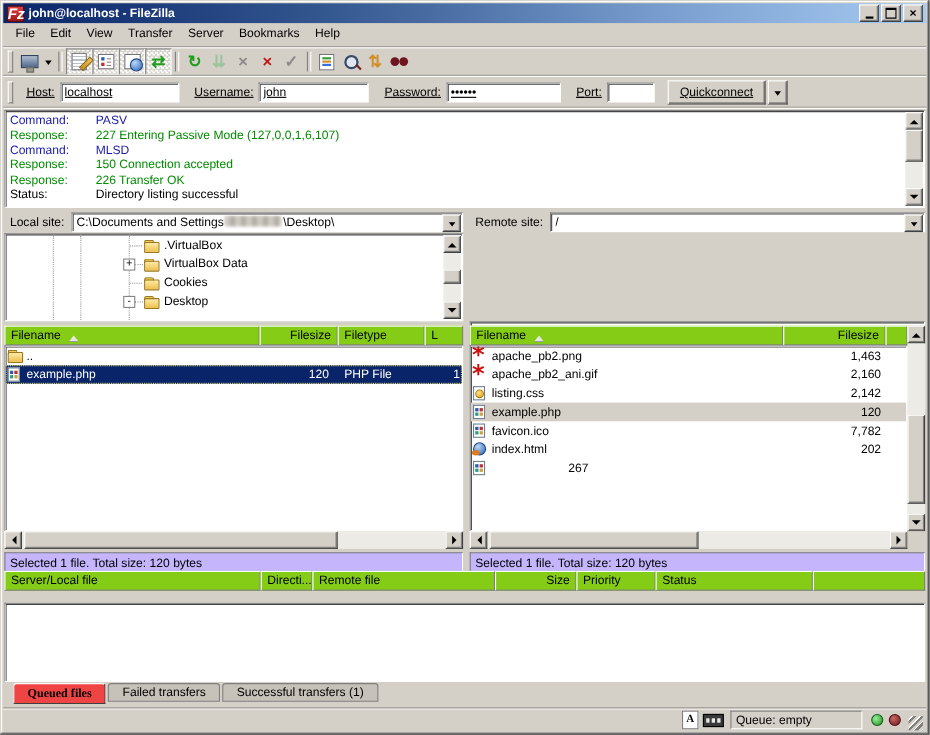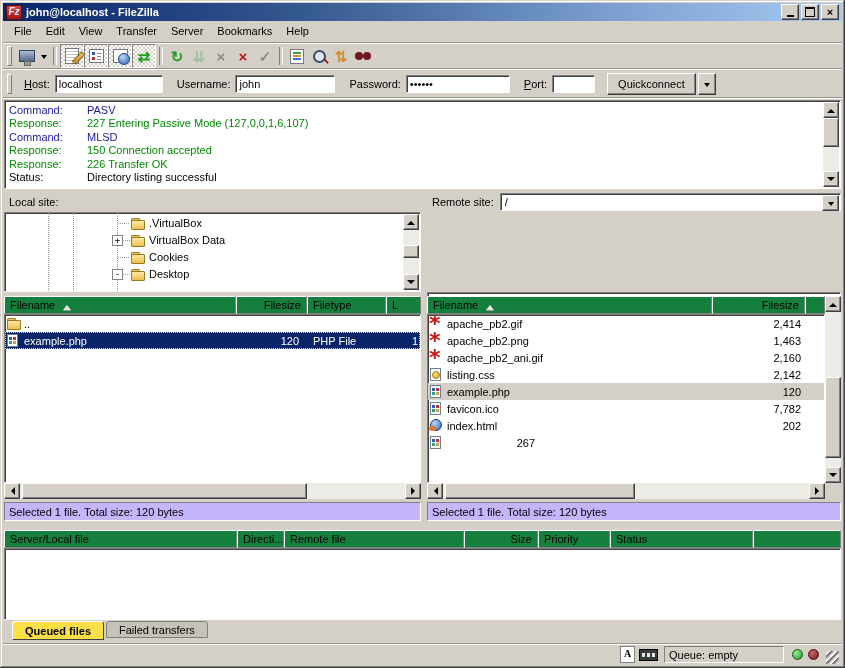--- a/index.html
+++ b/index.html
@@ -8,21 +8,21 @@
     box-shadow:inset -1px -1px 0 #404040, inset 1px 1px 0 #d8d4cc, inset -2px -2px 0 #808080, inset 2px 2px 0 #fff;}
   .abs{position:absolute;}
   
   .raised{border:1px solid;border-color:#fff #404040 #404040 #fff;box-shadow:inset -1px -1px 0 #808080;background:#D4D0C8;}
   .sunken{border:1px solid;border-color:#808080 #fff #fff #808080;box-shadow:inset 1px 1px 0 #404040;background:#fff;}
   .hgroove{border-top:1px solid #9a958c;border-bottom:1px solid #fff;height:0;}
   
   .titlebar{left:3px;top:3px;width:839px;height:18px;display:flex;align-items:center;
     background:linear-gradient(90deg,#0A246A 0%,#33578F 35%,#7FA4D4 75%,#A6CAF0 100%);padding-left:3px;box-sizing:border-box;}
   .fzicon{width:14px;height:13px;background:linear-gradient(#e04040,#a01818);border:1px solid #5a0d0d;border-radius:2px;
-    color:#fff;font-weight:bold;font-style:italic;font-size:10px;line-height:12px;text-align:center;margin-right:4px;flex:none;}
+    color:#fff;font-weight:bold;font-style:italic;font-size:14px;line-height:12px;text-align:center;margin-right:4px;flex:none;}
   .title-text{color:#fff;font-weight:bold;flex:1;white-space:nowrap;}
   .winbtns{display:flex;gap:2px;margin-right:3px;}
   .winbtn{width:16px;height:14px;display:flex;align-items:center;justify-content:center;position:relative;}
   .glyph-min{width:7px;height:2px;background:#000;margin-top:7px;}
   .glyph-max{width:8px;height:7px;border:1px solid #000;border-top:2px solid #000;}
   .glyph-close{font-size:11px;line-height:10px;font-weight:bold;}
   
   .menubar{left:3px;top:21px;width:839px;height:20px;display:flex;align-items:center;padding-left:4px;box-sizing:border-box;}
   .menuitem{padding:2px 7px;}
   
@@ -52,21 +52,21 @@
   .i-globe::after{content:"";position:absolute;right:-3px;bottom:-3px;width:10px;height:10px;border-radius:50%;
     background:radial-gradient(circle at 35% 30%,#bcd8f5,#2b63b8);border:1px solid #1b4586;}
   .i-filter{width:12px;height:13px;background:#fff;border:1px solid #76767e;position:relative;}
   .i-filter::after{content:"";position:absolute;left:2px;top:2px;width:8px;height:2px;background:#3aa03a;
     box-shadow:0 3px 0 #d88e2a,0 6px 0 #3a6ed8;}
   .i-mag{width:9px;height:9px;border:2px solid #3a4a66;border-radius:50%;position:relative;background:#dfe8f2;}
   .i-mag::after{content:"";position:absolute;left:8px;top:8px;width:6px;height:2px;background:#7a2020;transform:rotate(45deg);}
   .i-bino{position:relative;width:16px;height:9px;}
   .i-bino::before{content:"";position:absolute;left:0;top:0;width:8px;height:8px;border-radius:50%;background:#6e1620;box-shadow:8px 0 0 #6e1620;}
   
-  .qcbar{left:3px;top:71px;width:839px;height:26px;display:flex;align-items:center;padding-left:3px;box-sizing:border-box;}
+  .qcbar{left:3px;top:71px;width:839px;height:26px;display:flex;align-items:center;padding-left:3px;box-sizing:border-box;text-decoration:underline;}
   .qclabel{margin:0 5px 0 8px;white-space:nowrap;}
   .mn::first-letter{text-decoration:underline;} 
   .qcinput{height:14px;font:11px "Liberation Sans",sans-serif;padding:1px 3px;outline:none;
     border:1px solid;border-color:#808080 #fff #fff #808080;box-shadow:inset 1px 1px 0 #404040;background:#fff;}
   .qcbtn{height:20px;padding:0 10px;font:11px "Liberation Sans",sans-serif;display:flex;align-items:center;margin-left:12px;}
   .qcdd{width:16px;height:20px;display:flex;align-items:center;justify-content:center;margin-left:2px;}
   
   .logbox{left:4px;top:100px;width:837px;height:89px;box-sizing:border-box;overflow:hidden;}
   .logline{display:flex;line-height:13.4px;padding-left:3px;}
   .loglabel{width:78px;flex:none;}
@@ -113,21 +113,21 @@
     background:radial-gradient(circle at 35% 30%,#bcd8f5,#2b63b8);border:1px solid #1b4586;box-sizing:border-box;}
   .ficon[data-icon="html"]::after{content:"";position:absolute;left:0;top:7px;width:7px;height:5px;border-radius:50%;background:#e07b1f;}
   .ficon[data-icon="css"]::before,.ficon[data-icon="php"]::before{content:"";position:absolute;left:1px;top:0;width:11px;height:13px;
     background:#fff;border:1px solid #708090;box-sizing:border-box;}
   .ficon[data-icon="css"]::after{content:"";position:absolute;left:3px;top:3px;width:6px;height:6px;border-radius:50%;
     background:radial-gradient(circle at 35% 35%,#ffe27a,#d9a520);border:1px solid #a87d10;}
   .ficon[data-icon="php"]::after{content:"";position:absolute;left:3px;top:3px;width:3px;height:3px;background:#2a5db0;
     box-shadow:4px 0 0 #c03030,0 4px 0 #2a9d8f,4px 4px 0 #d0a040;}
   
   .hdr{display:flex;box-sizing:border-box;}
-  .hcell{border:1px solid;border-color:#fff #808080 #808080 #fff;background:#15803d;height:18px;box-sizing:border-box;
+  .hcell{border:1px solid;border-color:#fff #808080 #808080 #fff;background:#84cc16;height:18px;box-sizing:border-box;
     display:flex;align-items:center;padding:0 5px;overflow:hidden;white-space:nowrap;}
   .hcell.num{justify-content:flex-end;}
   .sortasc{width:0;height:0;border:4px solid transparent;border-bottom:5px solid #e8e6e0;margin-left:8px;
     filter:drop-shadow(0 1px 0 #9a9a9a);}
   .listbox{box-sizing:border-box;overflow:hidden;background:#fff;}
   .lrow{display:flex;align-items:center;height:17px;white-space:nowrap;}
   .lrow .ficon{margin:0 2px 0 1px;}
   .fname{overflow:hidden;}
   .fsize{text-align:right;padding-right:8px;box-sizing:border-box;}
   .ftype{padding-left:6px;box-sizing:border-box;}
@@ -144,21 +144,21 @@
   
   .pstatus{box-sizing:border-box;display:flex;align-items:center;padding-left:4px;
     border:1px solid;border-color:#808080 #fff #fff #808080;background:#c4b5fd;}
   
   .qhdr-fill{flex:1;}
   .queuebody{background:#fff;box-sizing:border-box;}
   
   .tabsrow{left:4px;top:621px;width:837px;height:20px;display:flex;align-items:flex-start;padding-left:8px;box-sizing:border-box;}
   .tab{height:17px;padding:1px 12px 0;margin-right:2px;border:1px solid #808080;border-radius:3px 3px 0 0;
     background:#C6C2BA;display:flex;align-items:center;box-sizing:border-box;}
-  .tab.active{background:#fde047;border-color:#fff #404040 #404040 #fff;font-weight:bold;height:19px;}
+  .tab.active{background:#ef4444;border-color:#fff #404040 #404040 #fff;font-weight:bold;height:19px;font-family:Liberation Serif, serif;}
   
   .statusbar{left:3px;top:643px;width:839px;height:22px;border-top:1px solid #9a958c;box-shadow:inset 0 1px 0 #fff;
     display:flex;align-items:center;justify-content:flex-end;box-sizing:border-box;padding-right:2px;}
   .ascii-ind{width:13px;height:15px;background:#fff;border:1px solid #808080;font:bold 10px/14px "Liberation Serif",serif;
     text-align:center;margin-right:4px;}
   .speed-ind{width:17px;height:10px;background:#3a3a3a;border:1px solid #000;position:relative;margin-right:6px;}
   .speed-ind::after{content:"";position:absolute;left:2px;top:3px;width:3px;height:4px;background:#e8e8e8;
     box-shadow:5px 0 0 #e8e8e8,10px 0 0 #e8e8e8;}
   .queue-ind{width:120px;height:17px;border:1px solid;border-color:#808080 #fff #fff #808080;background:#D4D0C8;
     display:flex;align-items:center;padding-left:4px;box-sizing:border-box;margin-right:8px;}
@@ -307,20 +307,26 @@
           <span class="sthumb raised" style="left:0;right:0;top:0;height:55%;"></span>
         </span>
       <span class="sbtn raised">
           <span class="tri-down"></span>
         </span>
     </div>
   </div>
 
   <div class="abs siterow" style="left:4px;top:193px;width:417px;">
     <span class="sitelabel">Local site:</span>
+    <span class="combo sunken">
+      <span class="val"><span>C:\Documents and Settings</span><span class="blurred"></span><span>\Desktop\</span></span>
+      <span class="cbtn raised">
+          <span class="ddarrow"></span>
+        </span>
+    </span>
   </div>
 
   <div class="abs siterow" style="left:427px;top:193px;width:414px;">
     <span class="sitelabel">Remote site:</span>
     <span class="combo sunken">
       <span class="val">/</span>
       <span class="cbtn raised">
           <span class="ddarrow"></span>
         </span>
     </span>
@@ -415,25 +421,20 @@
       </span>
     <span class="hcell num" style="width:93px;">
         <span>Filesize</span>
       </span>
     <span class="hcell" style="flex:1;"></span>
   </div>
 
   <div class="abs listbox sunken rem" style="left:427px;top:314px;width:398px;height:169px;">
     <div class="lrow">
         <span class="ficon" data-icon="image"></span>
-        <span class="fname">apache_pb2.gif</span>
-        <span class="fsize">2,414</span>
-      </div>
-    <div class="lrow">
-        <span class="ficon" data-icon="image"></span>
         <span class="fname">apache_pb2.png</span>
         <span class="fsize">1,463</span>
       </div>
     <div class="lrow">
         <span class="ficon" data-icon="image"></span>
         <span class="fname">apache_pb2_ani.gif</span>
         <span class="fsize">2,160</span>
       </div>
     <div class="lrow">
         <span class="ficon" data-icon="css"></span>
@@ -498,47 +499,48 @@
   </div>
   <div class="abs" style="left:825px;top:483px;width:16px;height:16px;background:#D4D0C8;"></div>
 
   <div class="abs pstatus" style="left:4px;top:502px;width:417px;height:19px;">
       <span>Selected 1 file. Total size: 120 bytes</span>
     </div>
   <div class="abs pstatus" style="left:427px;top:502px;width:414px;height:19px;">
       <span>Selected 1 file. Total size: 120 bytes</span>
     </div>
 
-  <div class="abs hdr" style="left:4px;top:530px;width:837px;">
+  <div class="abs hdr" style="left:4px;top:519px;width:837px;">
     <span class="hcell" style="width:233px;">
         <span>Server/Local file</span>
       </span>
     <span class="hcell" style="width:47px;">
         <span>Directi...</span>
       </span>
-    <span class="hcell" style="width:180px;">
+    <span class="hcell" style="width:166px;">
         <span>Remote file</span>
       </span>
     <span class="hcell num" style="width:74px;">
         <span>Size</span>
       </span>
     <span class="hcell" style="width:72px;">
         <span>Priority</span>
       </span>
     <span class="hcell" style="width:143px;">
         <span>Status</span>
       </span>
     <span class="hcell qhdr-fill"></span>
   </div>
 
   <div class="abs queuebody sunken" style="left:4px;top:548px;width:837px;height:72px;"></div>
 
   <div class="abs tabsrow">
     <span class="tab active">Queued files</span>
     <span class="tab">Failed transfers</span>
+    <span class="tab">Successful transfers (1)</span>
   </div>
 
   <div class="abs statusbar">
     <span class="ascii-ind">A</span>
     <span class="speed-ind"></span>
     <span class="queue-ind">
         <span>Queue: empty</span>
       </span>
     <span class="led green"></span>
     <span class="led red"></span>

